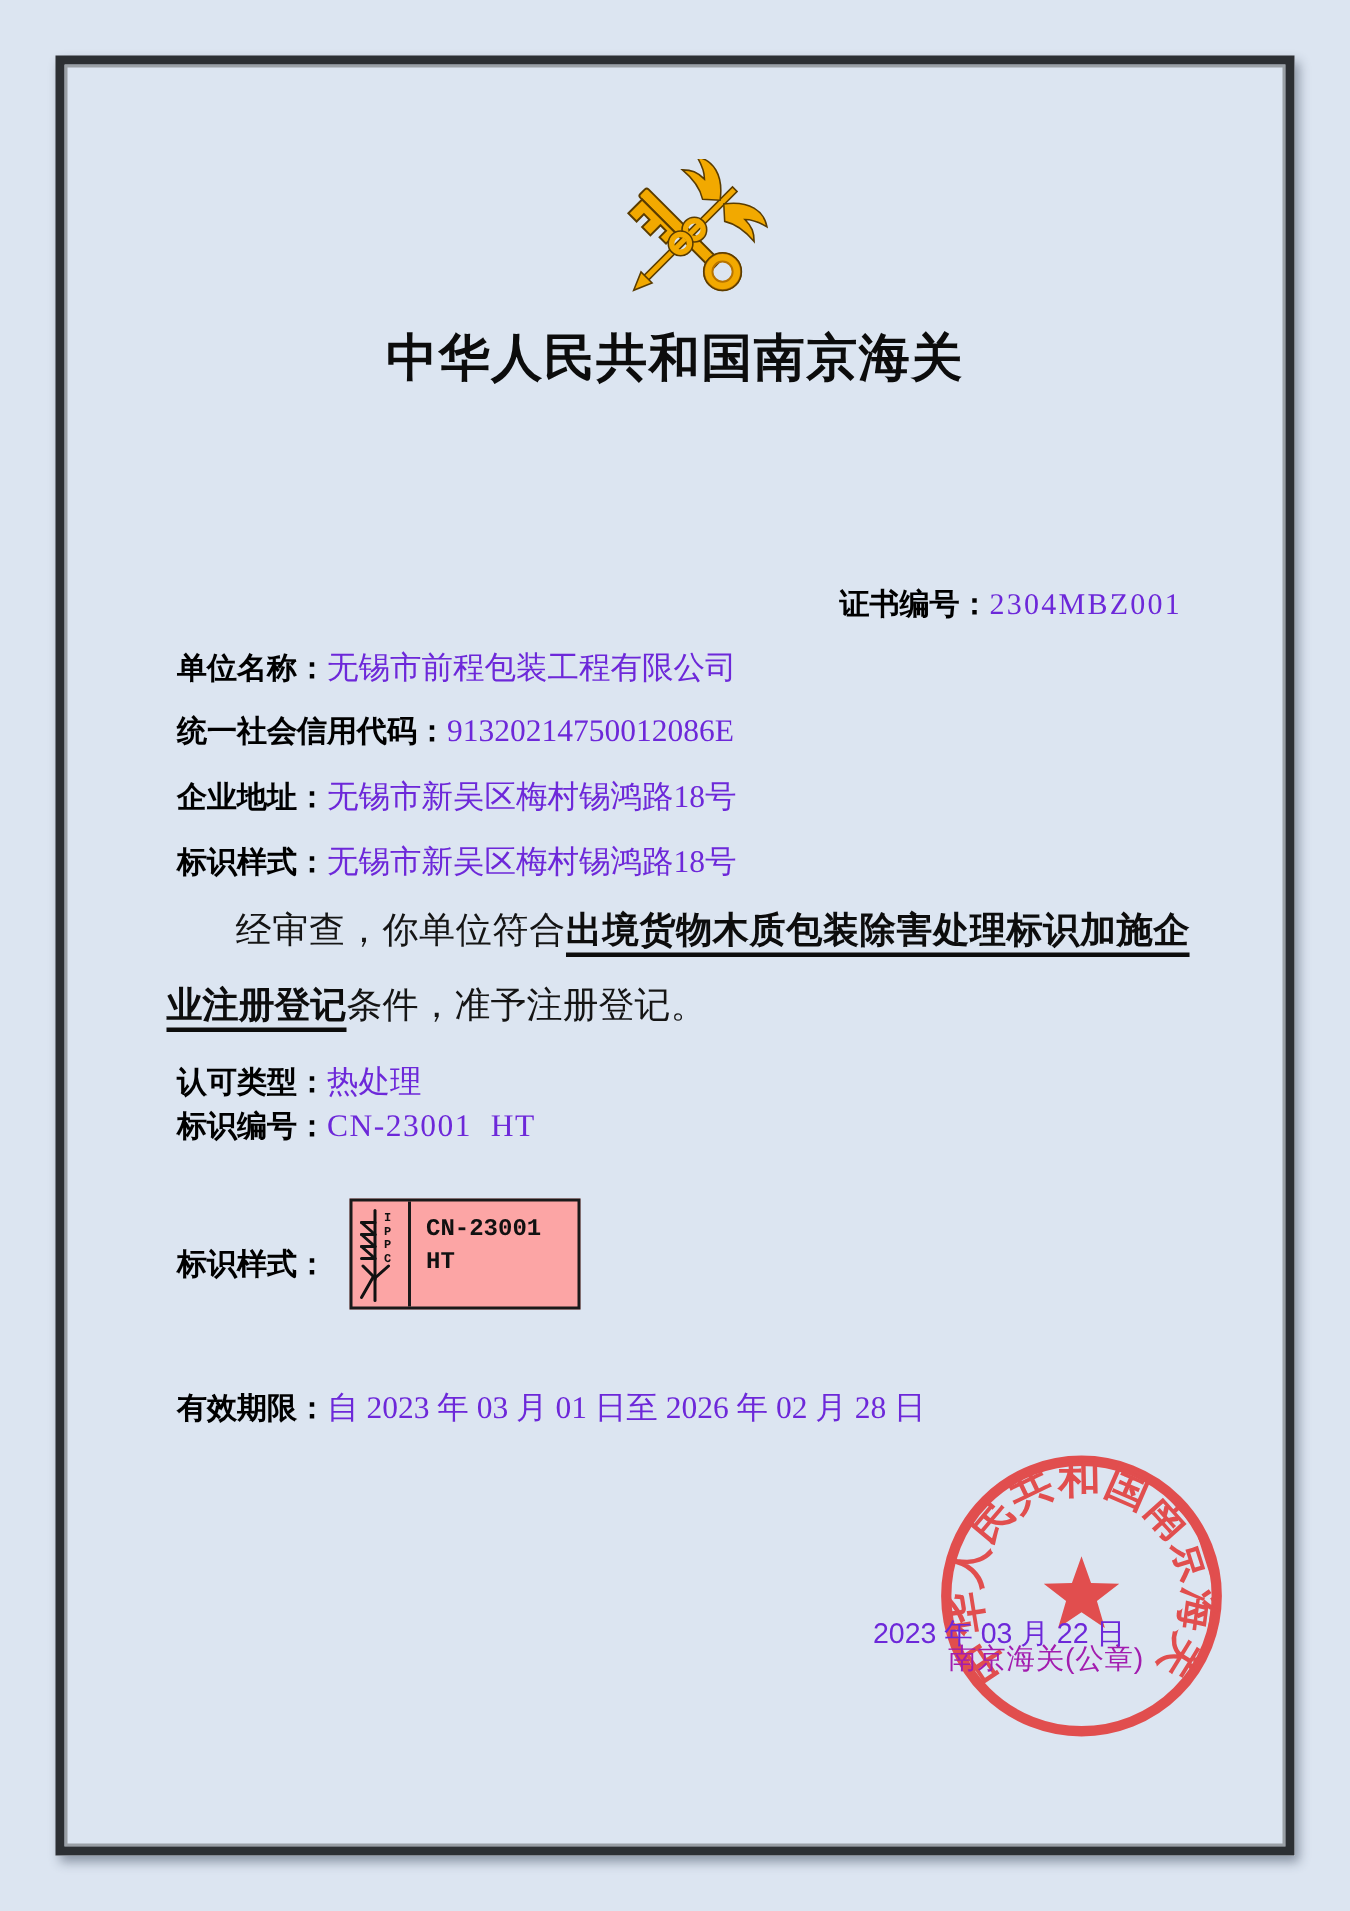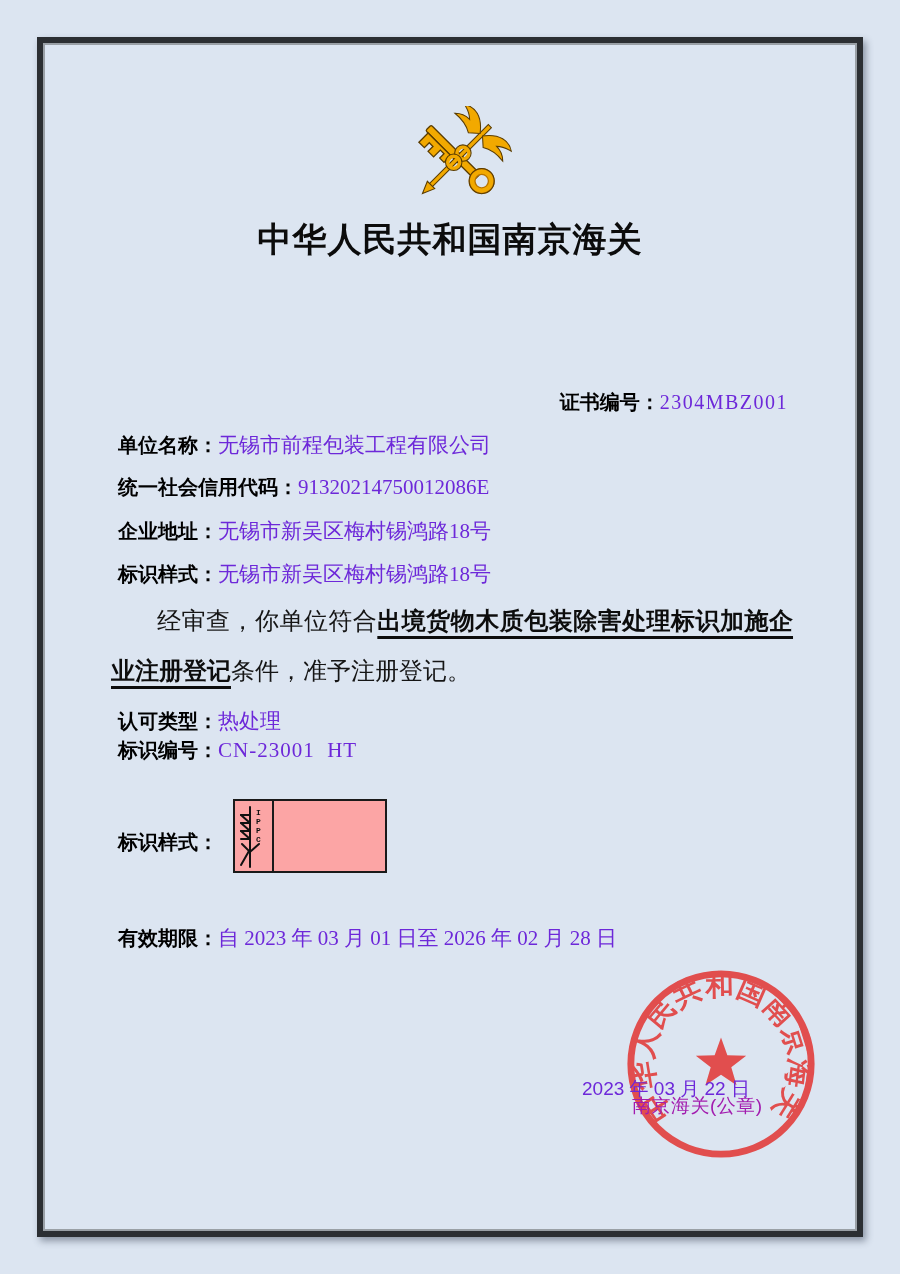--- a/index.html
+++ b/index.html
@@ -151,20 +151,24 @@
         <line x1="15" y1="6" x2="15" y2="52"></line>
         <path d="M6 14 H15 M6 22 H15 M6 30 H15 M6 38 H15"></path>
         <path d="M6 14 L15 22 M6 22 L15 30 M6 30 L15 38"></path>
         <path d="M7 43 L15 51 L24 43"></path>
         <line x1="15" y1="51" x2="15" y2="66"></line>
         <line x1="14" y1="50" x2="6" y2="64"></line>
       </g>
     </svg>
     <div class="ippc-letters">IPPC</div>
   </div>
+  <div class="cell-code">
+    <div>CN-23001</div>
+    <div>HT</div>
+  </div>
 </div>
 
 <div class="abs row row-validity">
   <span class="lbl">有效期限：</span><span class="val">自 2023 年 03 月 01 日至 2026 年 02 月 28 日</span>
 </div>
 
 <svg class="abs stamp" viewBox="0 0 200 200">
   <circle cx="100" cy="100" r="92" fill="none" stroke="#e23a38" stroke-width="7"></circle>
   <path id="ringPath" d="M 50.9 149.5 A 70 70 0 1 1 149.1 149.5" fill="none"></path>
   <text font-family="'Liberation Serif','DejaVu Serif',serif" font-size="29" font-weight="bold" fill="#e23a38">

